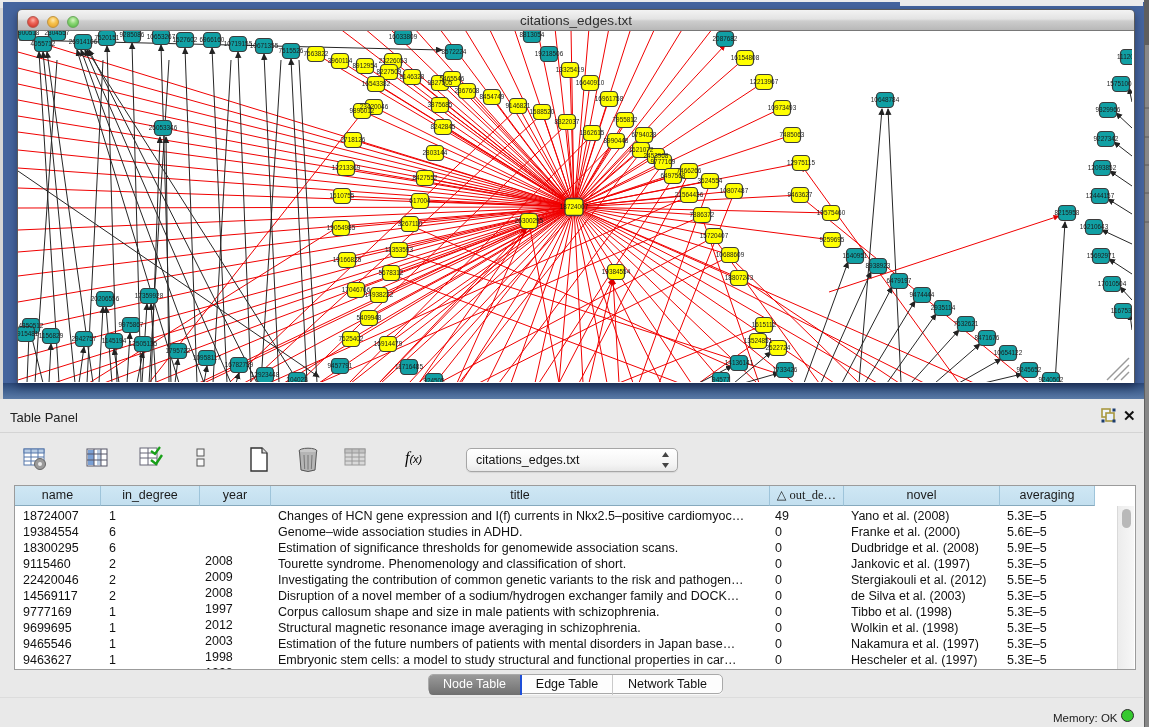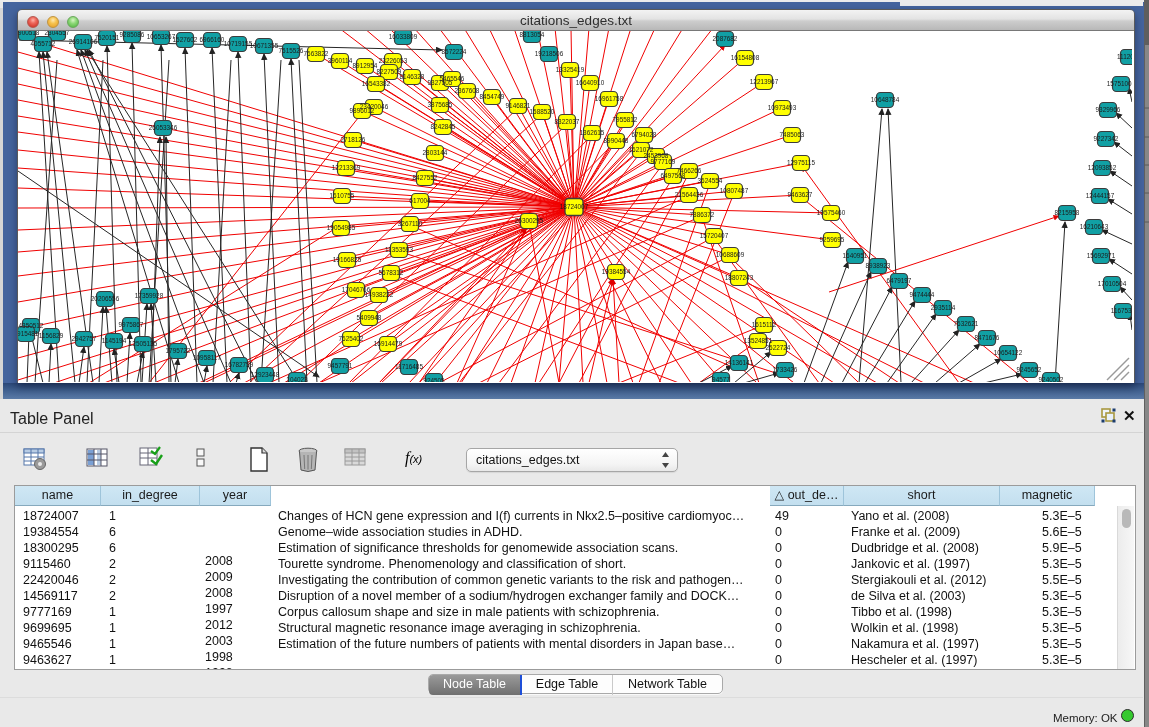--- a/index.html
+++ b/index.html
@@ -22,40 +22,40 @@
 #tl2 { left:29px; background:radial-gradient(circle at 50% 32%, #ffe9b0 0%, #f6c350 40%, #eaa832 80%, #c8882a 100%); border:0.5px solid #c09340;}
 #tl3 { left:49px; background:radial-gradient(circle at 50% 32%, #d7f5c4 0%, #8ed878 40%, #61bf4e 80%, #4a9e3e 100%); border:0.5px solid #6aa75c;}
 #title { position:absolute; top:3px; width:100%; text-align:center; font-size:13.5px; color:#2e2e2e; }
 #canvas { position:absolute; left:0; top:21px; width:1116px; height:352px; background:#ffffff; overflow:hidden; }
 #net { position:absolute; left:0; top:0; }
 .re { stroke:#f00000; stroke-width:1; fill:none; }
 .bk { stroke:#262626; stroke-width:1; fill:none; }
 .nl { font-family:"Liberation Sans",sans-serif; font-size:6.4px; fill:#1c1c1c; text-anchor:middle; }
 
 #panel { position:absolute; left:0; top:399px; width:1144px; height:328px; background:#e9e9e9; }
-#ptitle { position:absolute; left:10px; top:11px; font-size:16px; color:#222; }
+#ptitle { position:absolute; left:10px; top:11px; font-size:13px; color:#222; }
 #pfloat { position:absolute; left:1101px; top:9px; width:15px; height:15px; }
 #pclose { position:absolute; left:1123px; top:8px; font-size:15px; font-weight:bold; color:#111; }
 #pline { position:absolute; left:0; top:33px; width:1143px; height:1px; background:#d4d4d4; }
 #toolbar { position:absolute; left:0px; top:44px; height:32px; }
 .ticon { position:absolute; top:3px; }
 #dropdown { position:absolute; left:466px; top:49px; width:212px; height:24px; background:linear-gradient(180deg,#ffffff,#f4f4f4 70%,#e8e8e8);
   border:1px solid #a6a6a6; border-radius:5px; font-size:12.5px; color:#111; line-height:22px; padding-left:9px;
   box-shadow:0 1px 1px rgba(0,0,0,0.08); }
 #dd-arrows { position:absolute; right:7px; top:2px; width:9px; height:18px; }
 
 #tbl { position:absolute; left:14px; top:86px; width:1122px; height:185px; background:#ffffff; border:1px solid #9b9b9b; overflow:hidden; }
 #thead { position:absolute; left:0; top:0; height:20px; width:1120px; }
 .th { position:absolute; top:0; height:20px; background:linear-gradient(180deg,#cfe7f4,#c3dfef); border-right:1px solid #9ec4da; border-bottom:1px solid #86a9bd;
   font-size:12.5px; color:#1a1a1a; text-align:center; line-height:19px; }
 .tr { position:absolute; left:0; width:1100px; height:16px; font-size:12.5px; color:#111; white-space:nowrap; }
 .tr div { position:absolute; top:0; height:16px; line-height:15px; overflow:hidden; }
 .c0 { left:8px; width:80px; } .c1 { left:94px; width:90px; } .c2 { left:190px; width:70px;margin-top:45px; }
 .c3 { left:263px; width:492px; } .c4 { left:760px; width:68px; } .c5 { left:836px; width:152px; }
-.c6 { left:1027px; width:96px; }
+.c6 { left:992px; width:96px; }
 #vscroll { position:absolute; left:1102px; top:20px; width:17px; height:163px; background:linear-gradient(90deg,#ececec,#f7f7f7); border-left:1px solid #d9d9d9; }
 #vthumb { position:absolute; left:4px; top:3px; width:9px; height:19px; background:#b9b9b9; border-radius:5px; }
 
 #tabs { position:absolute; left:428px; top:275px; width:295px; height:20px; border:1px solid #a9a9a9; border-radius:5px;
   background:#fdfdfd; font-size:12.5px; box-shadow:0 1px 0 rgba(255,255,255,0.7); }
 .tab { position:absolute; top:0; height:20px; line-height:18px; text-align:center; color:#111; }
 #tab1 { left:0; width:91px; background:linear-gradient(180deg,#9a9a9a,#6f6f6f); color:#fff; border-radius:4px 0 0 4px; }
 #tab2 { left:91px; width:92px; border-left:2px solid #1d4ed8; }
 #tab3 { left:183px; width:110px; border-left:1px solid #c9c9c9; }
 #statusline { position:absolute; left:0; top:298px; width:1143px; height:1px; background:#dcdcdc; }
@@ -659,40 +659,41 @@
       <svg id="dd-arrows" viewBox="0 0 9 18">
           <path d="M4.5 1 L8 6 L1 6 z" fill="#444"></path>
           <path d="M4.5 17 L8 12 L1 12 z" fill="#444"></path>
         </svg>
     </div>
     <div id="tbl">
       <div id="thead">
         <div class="th" style="left:0; width:86px;">name</div>
         <div class="th" style="left:86px; width:99px;">in_degree</div>
         <div class="th" style="left:185px; width:71px;">year</div>
-        <div class="th" style="left:755px; width:74px;">△ out_de…</div>
-        <div class="th" style="left:829px; width:156px;">short</div>
-        <div class="th" style="left:985px; width:95px;">magnetic</div>
+        <div class="th" style="left:256px; width:499px;">title</div>
+        <div class="th" style="left:755px; width:74px;font-family:Liberation Serif, serif;">△ out_de…</div>
+        <div class="th" style="left:829px; width:156px;">novel</div>
+        <div class="th" style="left:985px; width:95px;">averaging</div>
       </div>
       <div class="tr" style="top:23px">
           <div class="c0">18724007</div>
           <div class="c1">1</div>
           <div class="c2">2008</div>
           <div class="c3">Changes of HCN gene expression and I(f) currents in Nkx2.5–positive cardiomyoc…</div>
           <div class="c4">49</div>
           <div class="c5">Yano et al. (2008)</div>
           <div class="c6">5.3E–5</div>
         </div>
 <div class="tr" style="top:39px">
           <div class="c0">19384554</div>
           <div class="c1">6</div>
           <div class="c2">2009</div>
           <div class="c3">Genome–wide association studies in ADHD.</div>
           <div class="c4">0</div>
-          <div class="c5">Franke et al. (2009)</div>
+          <div class="c5">Franke et al. (2000)</div>
           <div class="c6">5.6E–5</div>
         </div>
 <div class="tr" style="top:55px">
           <div class="c0">18300295</div>
           <div class="c1">6</div>
           <div class="c2">2008</div>
           <div class="c3">Estimation of significance thresholds for genomewide association scans.</div>
           <div class="c4">0</div>
           <div class="c5">Dudbridge et al. (2008)</div>
           <div class="c6">5.9E–5</div>
@@ -748,20 +749,21 @@
           <div class="c2">1997</div>
           <div class="c3">Estimation of the future numbers of patients with mental disorders in Japan base…</div>
           <div class="c4">0</div>
           <div class="c5">Nakamura et al. (1997)</div>
           <div class="c6">5.3E–5</div>
         </div>
 <div class="tr" style="top:167px">
           <div class="c0">9463627</div>
           <div class="c1">1</div>
           <div class="c2">1997</div>
+          <div class="c3">Embryonic stem cells: a model to study structural and functional properties in car…</div>
           <div class="c4">0</div>
           <div class="c5">Hescheler et al. (1997)</div>
           <div class="c6">5.3E–5</div>
         </div>
       <div id="vscroll">
           <div id="vthumb"></div>
         </div>
     </div>
     <div id="tabs">
       <div class="tab" id="tab1">Node Table</div>

